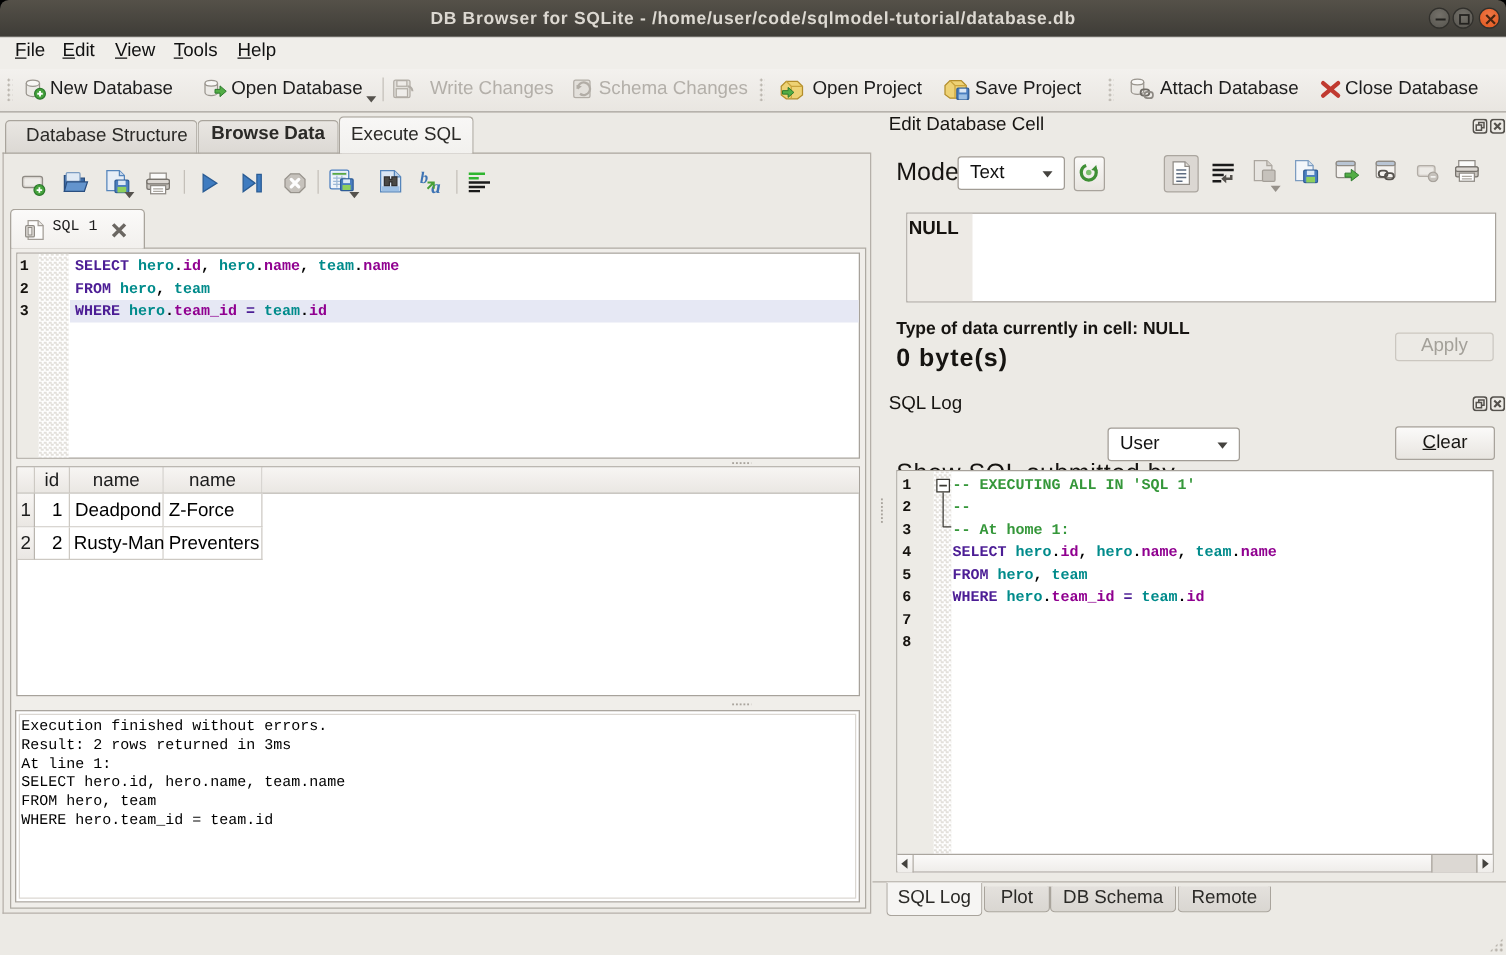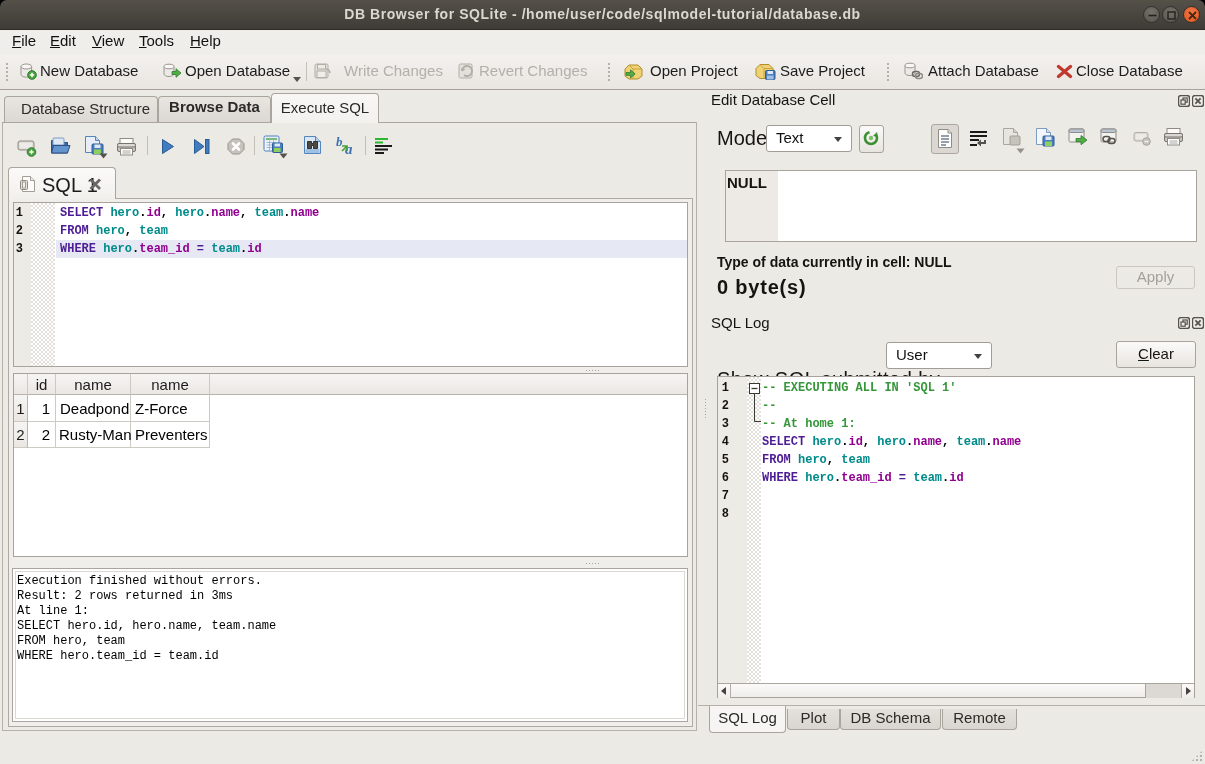--- a/index.html
+++ b/index.html
@@ -37,21 +37,21 @@
 #panetop { left:2px; top:122px; width:694px; height:1px; background:#aaa59d; z-index:1; }
 #paneleft { left:2px; top:122px; width:1px; height:609px; background:#b5b0a9; }
 #paneright { left:696px; top:122px; width:1px; height:609px; background:#b5b0a9; }
 #panebottom { left:2px; top:730px; width:694px; height:1px; background:#b5b0a9; }
 #qframe { left:8px; top:198px; width:685px; height:529px; border:1px solid #aeaaa3;
   background:#f0eeea; }
 
 #sqltab { left:8px; top:167px; width:108px; height:32px;
   background:linear-gradient(#fbfaf9,#f2f0ed); border:1px solid #a9a49c; border-bottom:none;
   border-radius:4px 4px 0 0; z-index:2; }
-#sqltab .lbl { position:absolute; left:33px; top:6px; font-size:20px; color:#1c1c1c; }
+#sqltab .lbl { position:absolute; left:33px; top:6px; font-size:12px; color:#1c1c1c;font-family:Liberation Mono, monospace; }
 
 .codebox { position:absolute; background:#fff; border:1px solid #a7a29b; }
 .gutter { position:absolute; top:0; bottom:0; background:#edebe6; }
 .fold { position:absolute; top:0; bottom:0;
   background-image:conic-gradient(#e3e0db 25%, #ffffff 25% 50%, #e3e0db 50% 75%, #ffffff 75%);
   background-size:4px 4px; }
 .cl { position:absolute; white-space:pre; font-family:"Liberation Mono",monospace;
   font-size:12px; font-weight:bold; line-height:18px; height:18px; }
 .num { font-family:"Liberation Mono",monospace; font-size:12px; font-weight:bold;
   position:absolute; text-align:right; color:#16130f; line-height:18px; }
@@ -139,21 +139,21 @@
 <span style="left:139px;"><u>T</u>ools</span>
 <span style="left:190px;"><u>H</u>elp</span>
 </div>
 
 <div id="toolbar" class="abs"></div>
 <div class="handle" style="left:5px;"></div>
 <div class="tbtext" style="left:40px;">New Database</div>
 <div class="tbtext" style="left:185px;">Open Database</div>
 <div class="tsep" style="left:306px;"></div>
 <div class="tbtext dis" style="left:344px;">Write Changes</div>
-<div class="tbtext dis" style="left:479px;">Revert Changes</div>
+<div class="tbtext dis" style="left:479px;">Schema Changes</div>
 <div class="handle" style="left:607px;"></div>
 <div class="tbtext" style="left:650px;">Open Project</div>
 <div class="tbtext" style="left:780px;">Save Project</div>
 <div class="handle" style="left:886px;"></div>
 <div class="tbtext" style="left:928px;">Attach Database</div>
 <div class="tbtext" style="left:1076px;">Close Database</div>
 
 <div id="panetop" class="abs"></div>
 <div id="paneleft" class="abs"></div>
 <div id="paneright" class="abs"></div>

